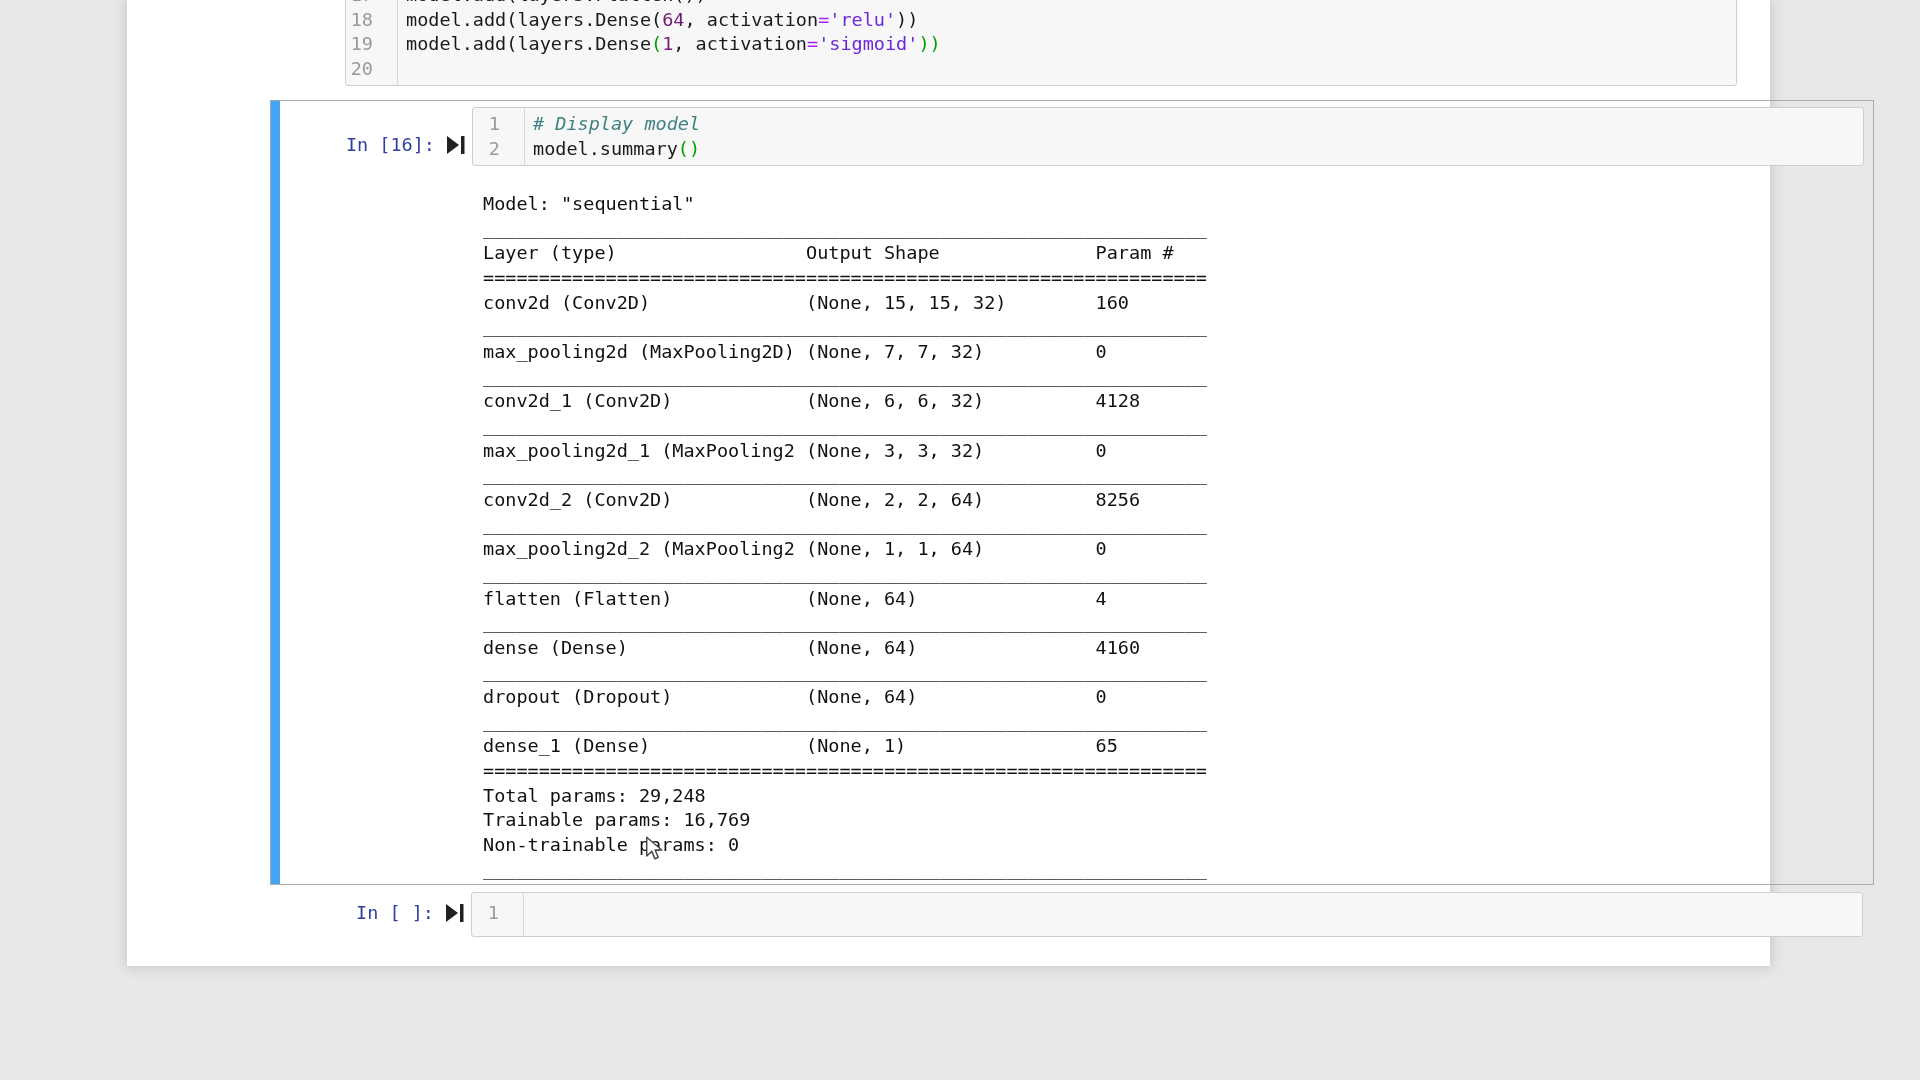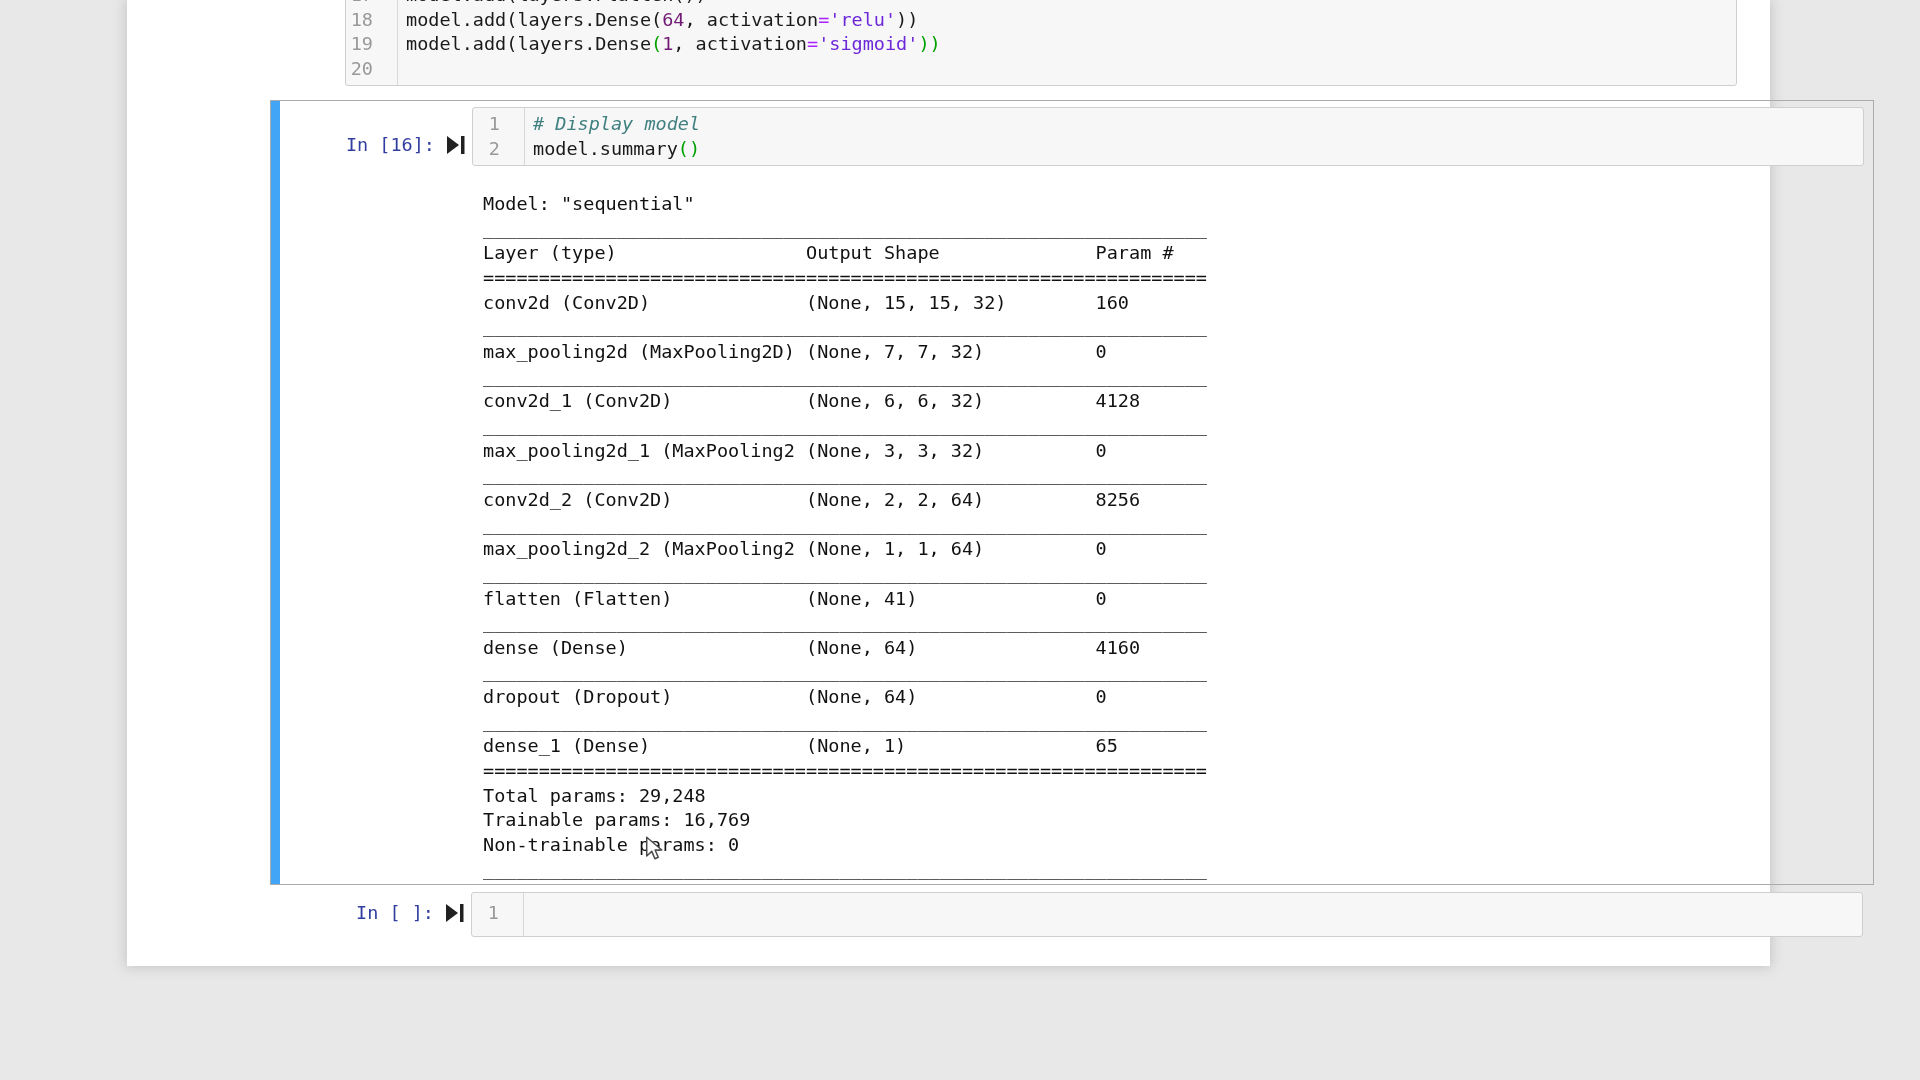--- a/index.html
+++ b/index.html
@@ -114,21 +114,21 @@
         <div class="oline">max_pooling2d (MaxPooling2D) (None, 7, 7, 32)          0         </div>
         <div class="oline">_________________________________________________________________</div>
         <div class="oline">conv2d_1 (Conv2D)            (None, 6, 6, 32)          4128      </div>
         <div class="oline">_________________________________________________________________</div>
         <div class="oline">max_pooling2d_1 (MaxPooling2 (None, 3, 3, 32)          0         </div>
         <div class="oline">_________________________________________________________________</div>
         <div class="oline">conv2d_2 (Conv2D)            (None, 2, 2, 64)          8256      </div>
         <div class="oline">_________________________________________________________________</div>
         <div class="oline">max_pooling2d_2 (MaxPooling2 (None, 1, 1, 64)          0         </div>
         <div class="oline">_________________________________________________________________</div>
-        <div class="oline">flatten (Flatten)            (None, 41)                0         </div>
+        <div class="oline">flatten (Flatten)            (None, 64)                4         </div>
         <div class="oline">_________________________________________________________________</div>
         <div class="oline">dense (Dense)                (None, 64)                4160      </div>
         <div class="oline">_________________________________________________________________</div>
         <div class="oline">dropout (Dropout)            (None, 64)                0         </div>
         <div class="oline">_________________________________________________________________</div>
         <div class="oline">dense_1 (Dense)              (None, 1)                 65        </div>
         <div class="oline">=================================================================</div>
         <div class="oline">Total params: 29,248</div>
         <div class="oline">Trainable params: 16,769</div>
         <div class="oline">Non-trainable params: 0</div>

